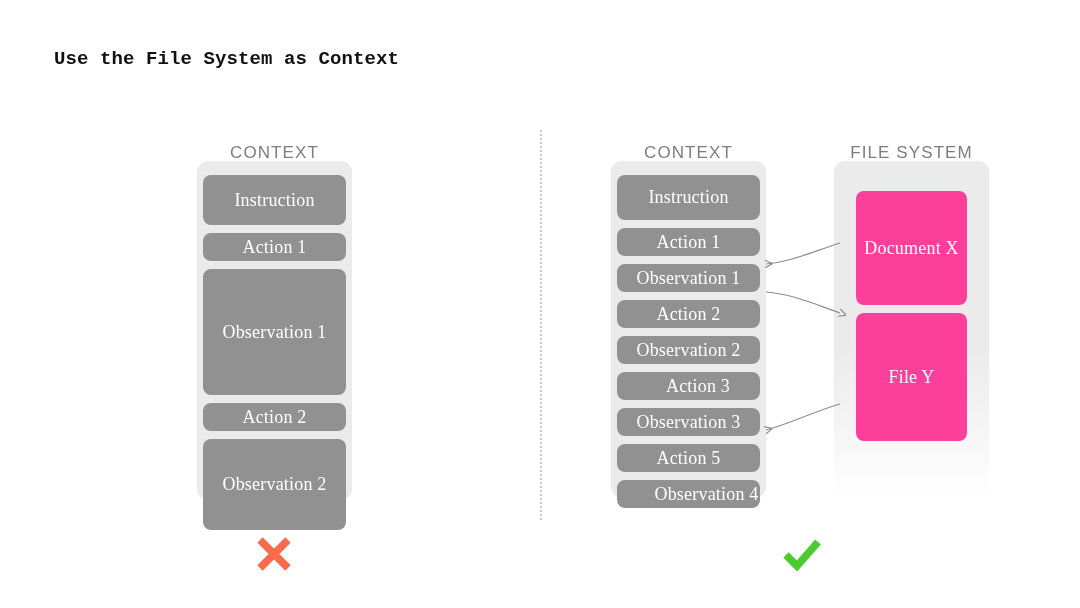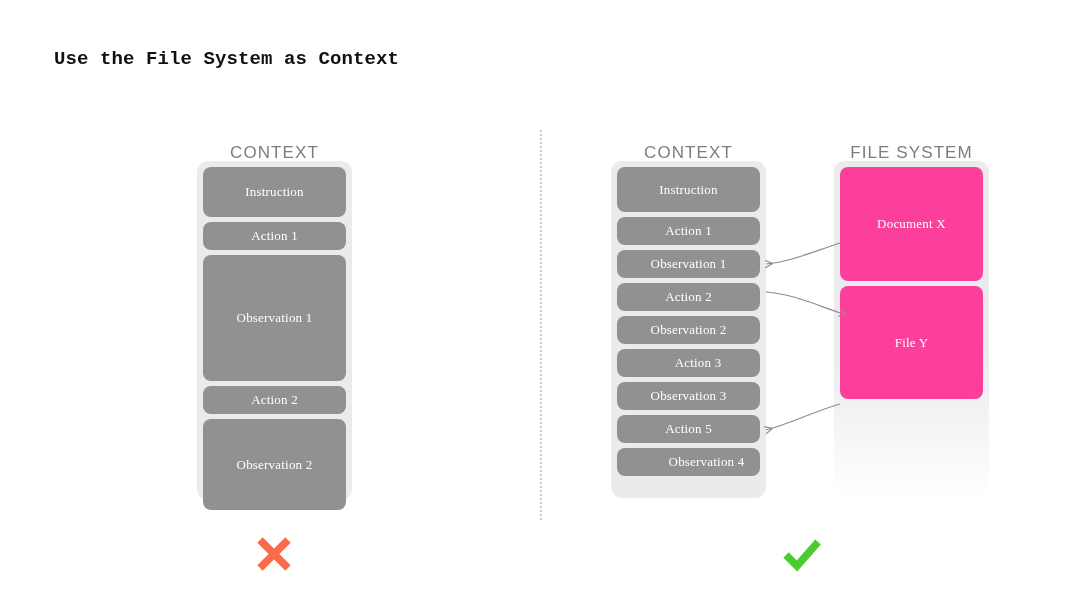--- a/index.html
+++ b/index.html
@@ -44,37 +44,38 @@
   
   .panel {
     position: absolute;
     background: #ebebeb;
     border-radius: 11px;
     box-sizing: border-box;
   }
   #panel-left-context  { left: 197px; top: 161px; width: 155px; height: 339px; padding: 6px; }
   #panel-right-context { left: 611px; top: 161px; width: 155px; height: 337px; padding: 6px; }
   #panel-file-system {
-    left: 834px; top: 161px; width: 155px; height: 337px; padding: 6px;
+    left: 834px; top: 161px; width: 155px; height: 337px; padding: 22px;
     background: linear-gradient(to bottom, #ebebeb 0%, #ebebeb 55%, #f3f3f3 76%, #fbfbfb 92%, #ffffff 100%);
   }
 
   
   .block {
     box-sizing: border-box;
     border-radius: 8px;
     display: flex;
     align-items: center;
     justify-content: center;
     color: #ffffff;
     font-family: "Liberation Serif", serif;
-    font-size: 13px;
+    font-size: 18px;
     letter-spacing: 0.2px;
     margin-bottom: 5px;
     user-select: none;
+    margin-top: 8px;
   }
   .block.gray { background: #919191; }
   .block.pink { background: #fc3f9b; }
   .block:last-child { margin-bottom: 0; }
 
   
   #connectors {
     position: absolute;
     left: 0; top: 0;
     width: 1080px; height: 608px;
@@ -158,21 +159,21 @@
       <span>Observation 4</span>
     </div>
   </div>
 
 <div class="col-header" id="header-file-system">FILE SYSTEM</div>
 
 <div class="panel" id="panel-file-system">
     <div class="block pink" style="height: 114px;">
       <span>Document X</span>
     </div>
-    <div class="block pink" style="height: 113px; font-family: Liberation Serif, serif;">
+    <div class="block pink" style="height: 128px; font-family: Liberation Serif, serif;">
       <span>File Y</span>
     </div>
   </div>
 
 <svg id="connectors" viewBox="0 0 1080 608" xmlns="http://www.w3.org/2000/svg">
   <defs>
     <marker id="arrow-left" markerWidth="7" markerHeight="7" refX="6" refY="3.5" orient="auto" markerUnits="strokeWidth">
       <path d="M7,0 L0,3.5 L7,7" fill="none" stroke="#8c8c8c" stroke-width="1.1"></path>
     </marker>
     <marker id="arrow-right" markerWidth="7" markerHeight="7" refX="1" refY="3.5" orient="auto" markerUnits="strokeWidth">

